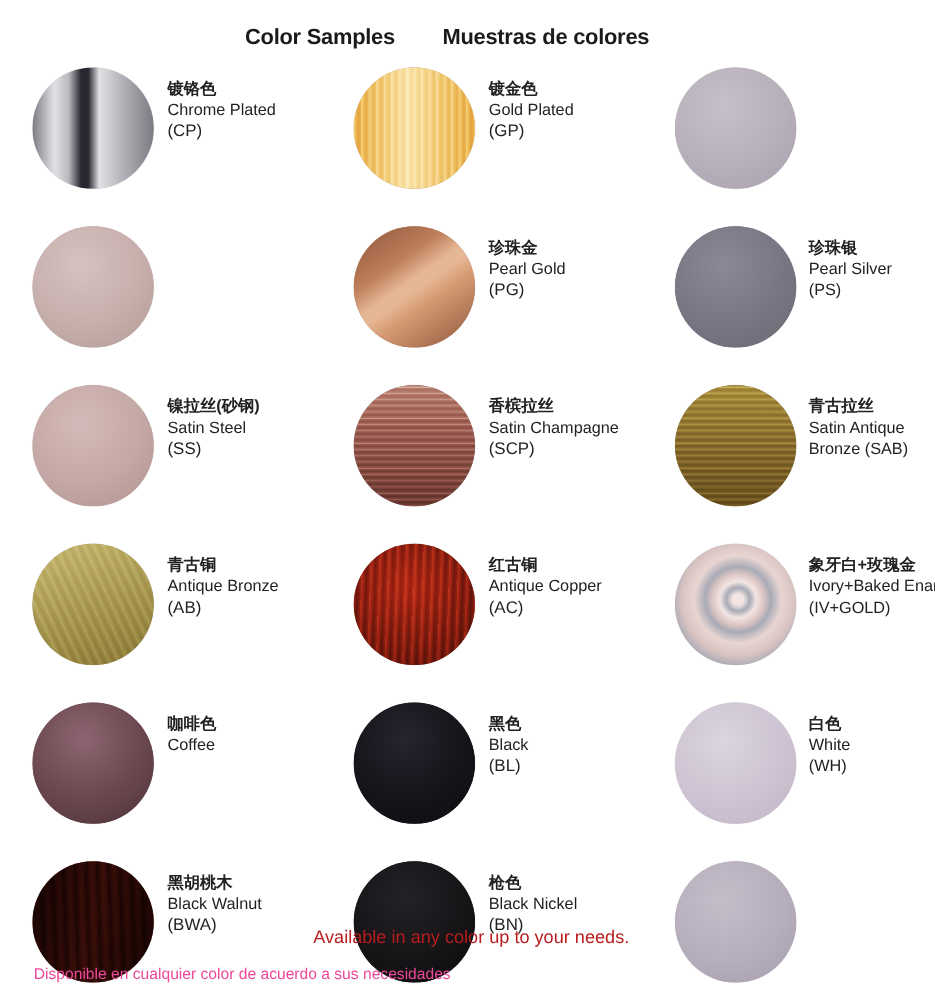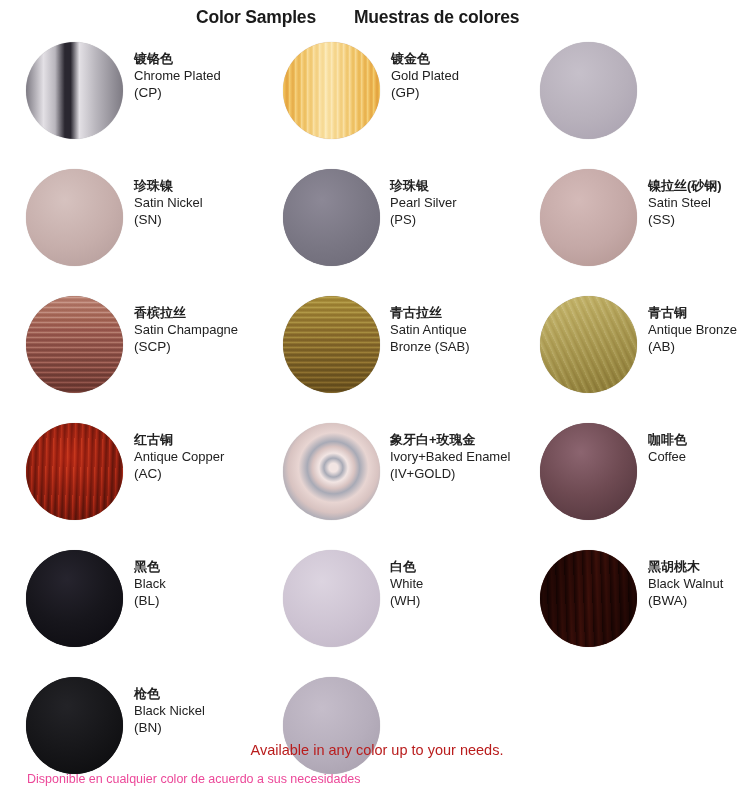--- a/index.html
+++ b/index.html
@@ -15,20 +15,21 @@
     position: relative;
     overflow: hidden;
   }
 
   
   #header {
     display: flex;
     align-items: flex-start;
     padding: 6px 16px 0 0;
     height: 30px;
+    margin-top: 12px;
   }
   .title {
     font-size: 17.5px;
     font-weight: bold;
     color: #1a1a1a;
     letter-spacing: -0.2px;
     line-height: 22px;
   }
   #title-en { margin-left: 196px; }
   #title-es { margin-left: 38px; }
@@ -134,24 +135,29 @@
     </div>
     <div class="cell col3">
       <div class="swatch" style="background: rgb(183, 176, 187);">
         <div class="sheen" style="background: radial-gradient(circle at 40% 32%, rgb(198, 192, 202) 0%, rgb(183, 176, 187) 55%, rgb(167, 159, 174) 100%);"></div>
       </div>
     </div>
     <div class="cell">
       <div class="swatch" style="background: rgb(198, 174, 171);">
         <div class="sheen" style="background: radial-gradient(circle at 40% 32%, rgb(214, 194, 191) 0%, rgb(198, 174, 171) 55%, rgb(178, 154, 152) 100%);"></div>
       </div>
-      <div class="labels">
-        <div class="lbl-cn">珍珠镍</div>
-        <div class="lbl-en">Satin Nickel</div>
-        <div class="lbl-code">(SN)</div>
+    </div>
+    <div class="cell">
+      <div class="swatch" style="background: rgb(189, 126, 91);">
+        <div class="sheen" style="background: linear-gradient(145deg, rgb(141, 85, 58) 0%, rgb(189, 126, 91) 32%, rgb(230, 183, 149) 46%, rgb(230, 183, 149) 52%, rgb(214, 155, 116) 62%, rgb(141, 85, 58) 100%);"></div>
+      </div>
+      <div class="labels">
+        <div class="lbl-cn">珍珠金</div>
+        <div class="lbl-en">Pearl Gold</div>
+        <div class="lbl-code">(PG)</div>
       </div>
     </div>
     <div class="cell col3">
       <div class="swatch" style="background: rgb(121, 118, 131);">
         <div class="sheen" style="background: radial-gradient(circle at 40% 32%, rgb(140, 136, 150) 0%, rgb(121, 118, 131) 55%, rgb(107, 104, 117) 100%);"></div>
       </div>
       <div class="labels">
         <div class="lbl-cn">珍珠银</div>
         <div class="lbl-en">Pearl Silver</div>
         <div class="lbl-code">(PS)</div>

